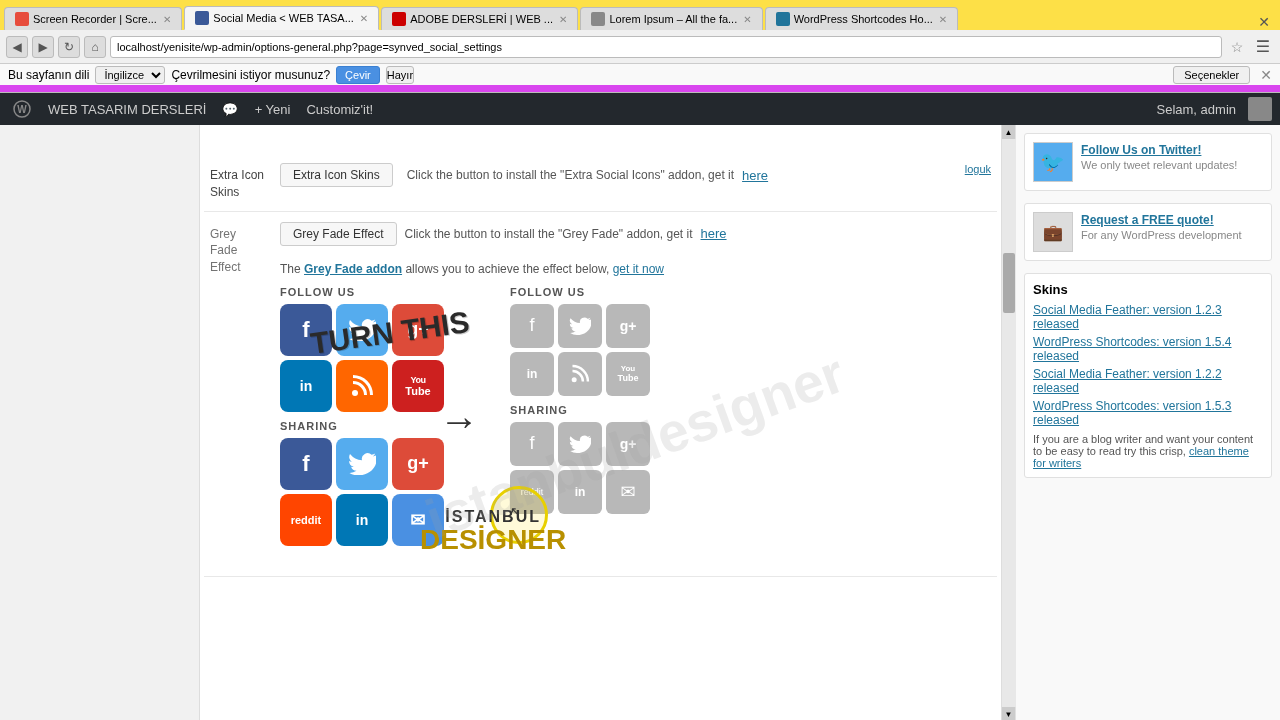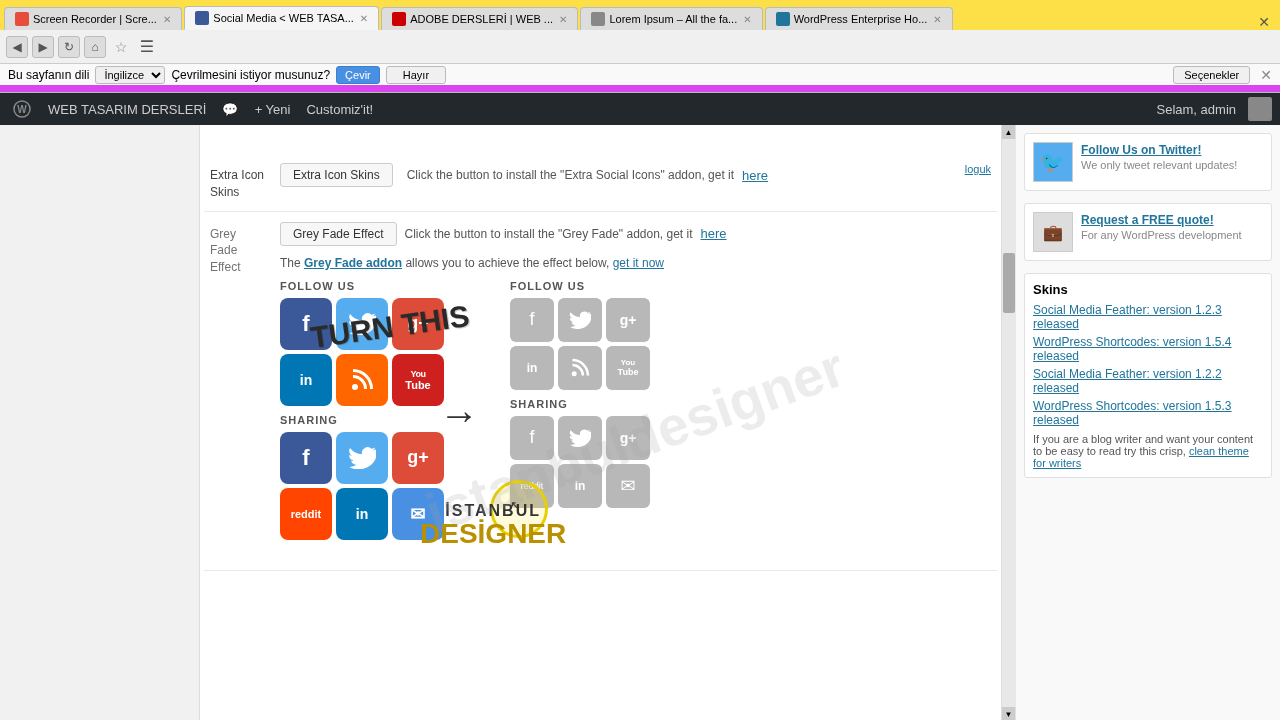--- a/index.html
+++ b/index.html
@@ -13,21 +13,21 @@
     .tab-icon { width: 14px; height: 14px; margin-right: 4px; background: #888; border-radius: 2px; flex-shrink: 0; }
     .tab-close { margin-left: 6px; color: #888; font-size: 10px; }
     .address-bar-row { display: flex; align-items: center; padding: 4px 6px; background: #f0f0f0; border-bottom: 1px solid #ccc; height: 34px; gap: 4px; }
     .nav-btn { width: 22px; height: 22px; background: #ddd; border: 1px solid #bbb; border-radius: 3px; display: flex; align-items: center; justify-content: center; font-size: 12px; cursor: pointer; color: #555; }
     .address-input { flex: 1; height: 22px; border: 1px solid #bbb; border-radius: 3px; padding: 0 6px; font-size: 11px; background: white; }
     .star-btn { width: 22px; height: 22px; font-size: 14px; color: #888; cursor: pointer; display: flex; align-items: center; justify-content: center; }
     .menu-btn { width: 22px; height: 22px; font-size: 16px; color: #555; cursor: pointer; display: flex; align-items: center; justify-content: center; }
     .translate-bar { display: flex; align-items: center; padding: 3px 8px; background: #f9f9f9; border-bottom: 7px solid #d946ef; font-size: 12px; gap: 6px; height: 28px; }
     .translate-bar select { font-size: 11px; padding: 1px 4px; border: 1px solid #bbb; border-radius: 3px; }
     .translate-btn { padding: 2px 8px; background: #4a90e2; color: white; border: 1px solid #3a80d2; border-radius: 3px; font-size: 11px; cursor: pointer; }
-    .hayir-btn { padding: 2px 16px; background: #f0f0f0; border: 1px solid #bbb; border-radius: 3px; font-size: 11px; cursor: pointer; }
+    .hayir-btn { padding: 2px 0; background: #f0f0f0; border: 1px solid #bbb; border-radius: 3px; font-size: 11px; cursor: pointer; }
     .secenek-btn { margin-left: auto; padding: 2px 10px; background: #f0f0f0; border: 1px solid #bbb; border-radius: 3px; font-size: 11px; cursor: pointer; }
     .close-translate { color: #888; cursor: pointer; font-size: 14px; margin-left: 4px; }
 
     
     .wp-admin-bar { display: flex; align-items: center; background: #23282d; height: 32px; padding: 0 8px; gap: 0; }
     .wp-logo { width: 28px; height: 28px; display: flex; align-items: center; justify-content: center; color: #888; font-size: 14px; margin-right: 4px; }
     .wp-admin-item { color: #ccc; padding: 0 8px; height: 32px; display: flex; align-items: center; font-size: 13px; cursor: pointer; white-space: nowrap; }
     .wp-admin-right { margin-left: auto; display: flex; align-items: center; }
     .wp-hello { color: #ccc; font-size: 13px; padding: 0 8px; }
     .wp-avatar { width: 24px; height: 24px; background: #888; border-radius: 2px; margin-left: 4px; }
@@ -107,31 +107,32 @@
       <span style="font-size:11px;">ADOBE DERSLERİ | WEB ...</span>
       <span class="tab-close">✕</span>
     </div>
     <div class="tab">
       <div class="tab-icon" style="background:#888;"></div>
       <span style="font-size:11px;">Lorem Ipsum – All the fa...</span>
       <span class="tab-close">✕</span>
     </div>
     <div class="tab">
       <div class="tab-icon" style="background:#21759b;"></div>
-      <span style="font-size:11px;">WordPress Enterprise Ho...</span>
+      <span style="font-size:11px;">WordPress Shortcodes Ho...</span>
       <span class="tab-close">✕</span>
     </div>
     <span style="margin-left:auto; color:#555; font-size:14px; padding: 0 6px; cursor:pointer;">✕</span>
   </div>
 
   <div class="address-bar-row">
     <div class="nav-btn">◀</div>
     <div class="nav-btn">▶</div>
     <div class="nav-btn">↻</div>
     <div class="nav-btn">⌂</div>
+    <input class="address-input" value="localhost/yenisite/wp-admin/options-general.php?page=synved_social_settings" readonly="" style="">
     <div class="star-btn">☆</div>
     <div class="menu-btn">☰</div>
   </div>
 
   <div class="translate-bar">
     <span style="font-size:12px;">Bu sayfanın dili</span>
     <select>
       <option>İngilizce</option>
     </select>
     <span>Çevrilmesini istiyor musunuz?</span>
@@ -182,21 +183,21 @@
           <a class="top-right-link">loguk</a>
         </div>
 
         <div style="display:flex; align-items:flex-start; padding: 10px 6px; border-bottom: 1px solid #e8e8e8;">
           <div style="width:70px; font-size:12px; color:#737373; line-height:1.4; padding-right:8px; padding-top:4px;">
             <div>Grey</div>
             <div>Fade</div>
             <div>Effect</div>
           </div>
           <div style="flex:1;">
-            <div style="display:flex; align-items:center; gap:8px; margin-bottom:10px;">
+            <div style="display:flex; align-items:center; gap:8px; margin-bottom:16px;">
               <button class="install-btn">Grey Fade Effect</button>
               <span class="grey-addon-text">Click the button to install the "Grey Fade" addon, get it</span>
               <a class="grey-addon-link">here</a>
             </div>
             <div style="font-size:12px; color:#555; margin-bottom:10px;">
               <span>The</span>
               <a class="grey-addon-link" style="text-decoration:underline; font-weight:bold;">Grey Fade addon</a>
               <span>allows you to achieve the effect below,</span>
               <a class="grey-addon-link">get it now</a>
             </div>

